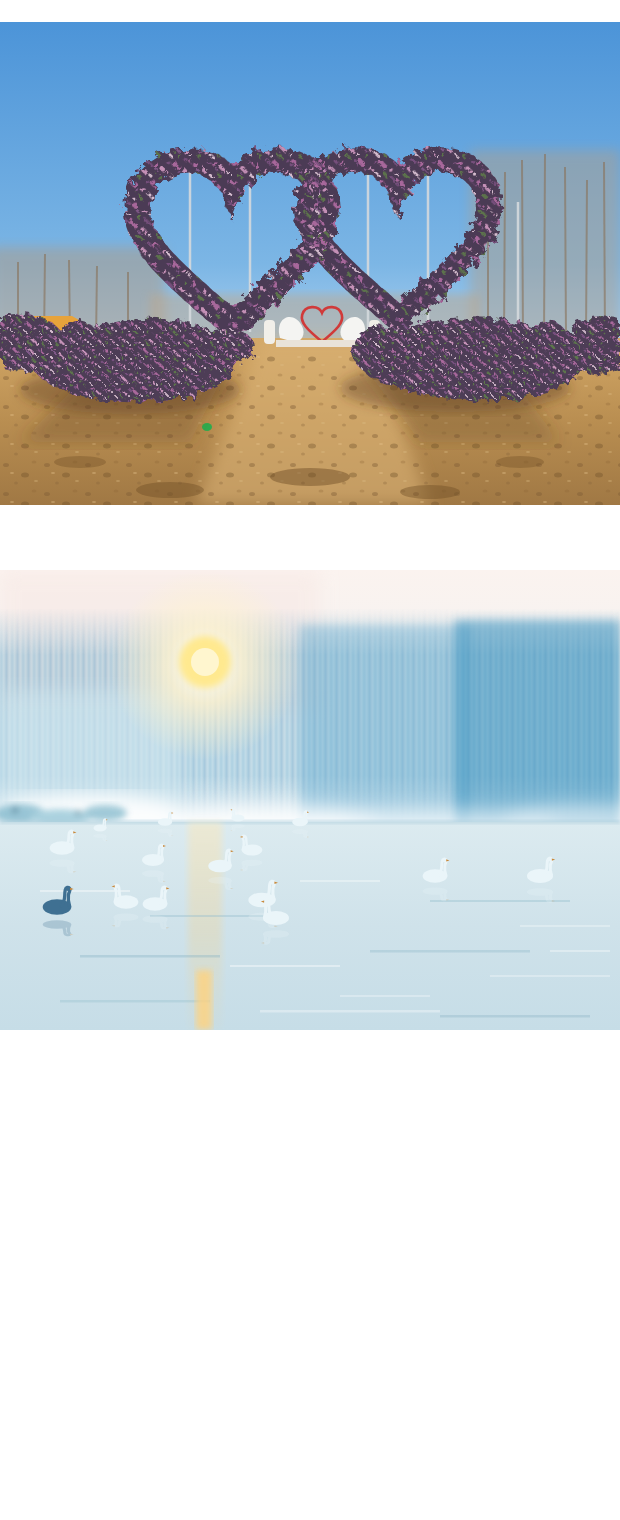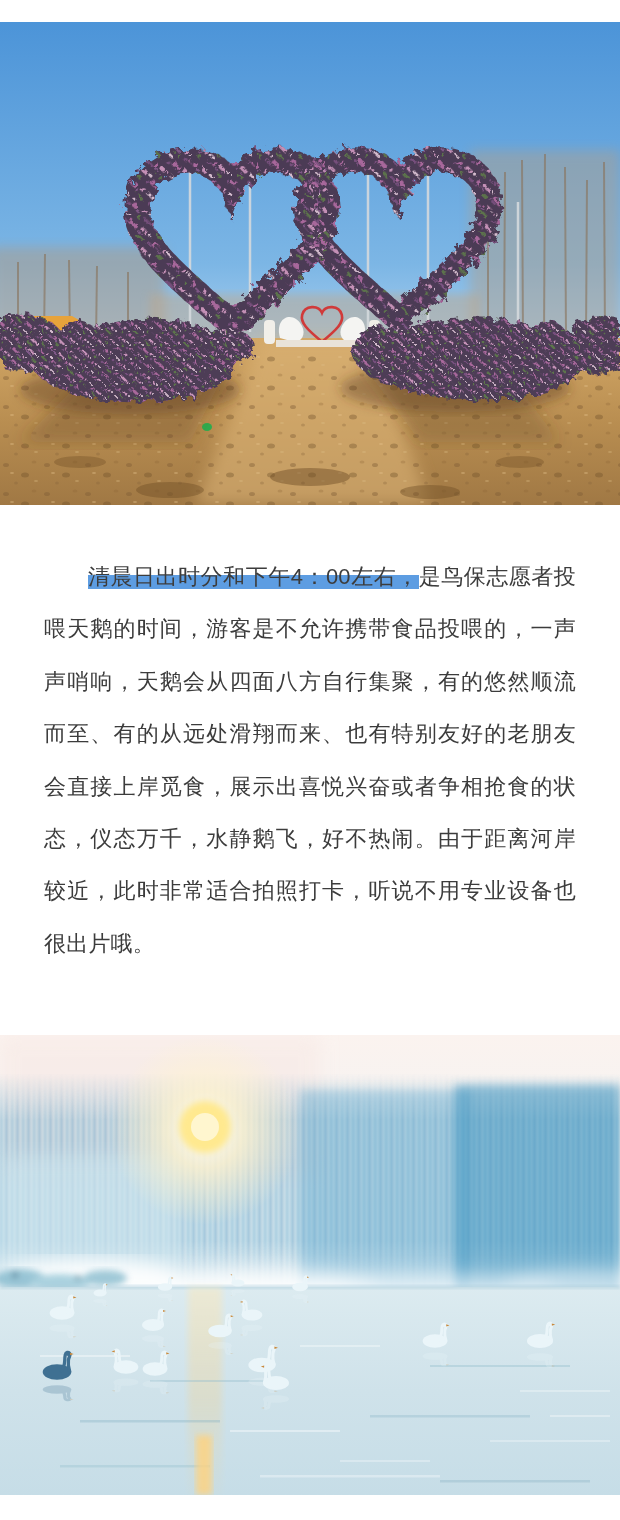--- a/index.html
+++ b/index.html
@@ -166,21 +166,20 @@
             <path d="M0,295 C20,288 45,292 58,306 C68,322 62,342 40,348 C20,352 0,348 0,340 Z"></path>
             <path d="M620,298 C600,292 578,296 568,310 C560,326 566,344 588,350 C604,354 620,350 620,342 Z"></path>
             <ellipse cx="225" cy="325" rx="30" ry="18"></ellipse>
             <ellipse cx="400" cy="322" rx="30" ry="18"></ellipse>
           </g>
         </g>
       </g>
     </svg>
   </div>
 
-  <p class="para"><span class="hl">清晨日出时分和下午4：00左右，</span><span>是鸟保志愿者投喂天鹅的时间，游客是不允许携带食品投喂的，一声声哨响，天鹅会从四面八方自行集聚，有的悠然顺流而至、有的从远处滑翔而来、也有特别友好的老朋友会直接上岸觅食，展示出喜悦兴奋或者争相抢食的状态，仪态万千，水静鹅飞，好不热闹。由于距离河岸较近，此时非常适合拍照打卡，听说不用专业设备也很出片哦。</span></p>
 
   <div class="photo bottom">
     <svg width="620" height="460" viewBox="0 0 620 460" xmlns="http://www.w3.org/2000/svg">
       <defs>
         <linearGradient id="skyGrad2" x1="0" y1="0" x2="0" y2="1">
           <stop offset="0" stop-color="#fbf3ef"></stop>
           <stop offset="0.6" stop-color="#f0f2f3"></stop>
           <stop offset="1" stop-color="#e8f2f6"></stop>
         </linearGradient>
         <linearGradient id="waterGrad" x1="0" y1="0" x2="0" y2="1">

